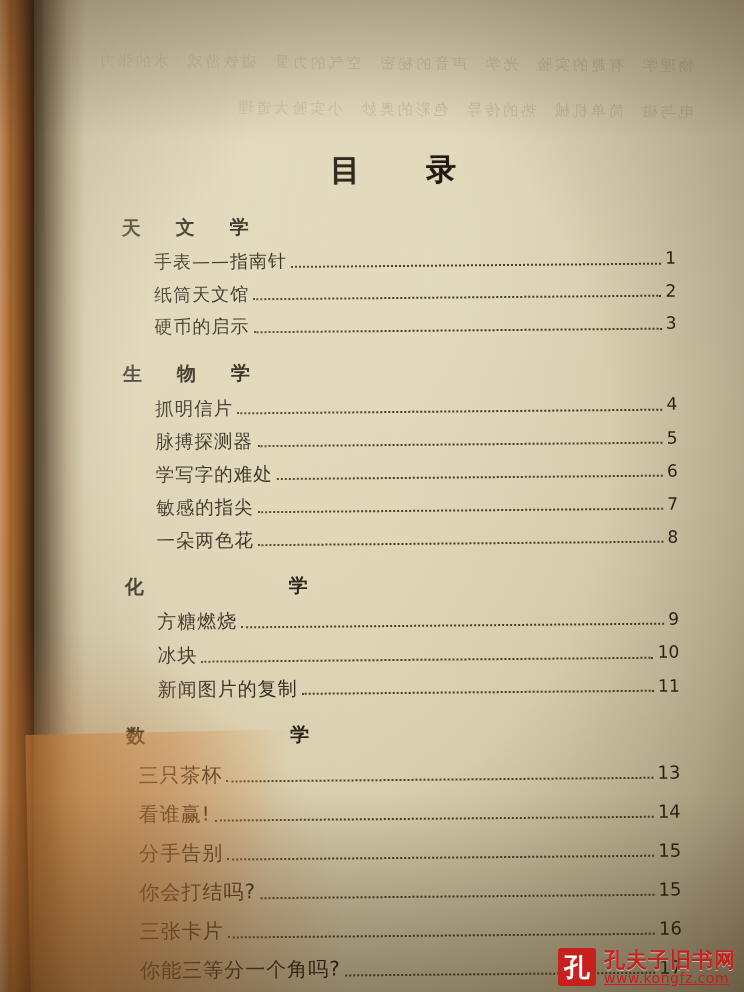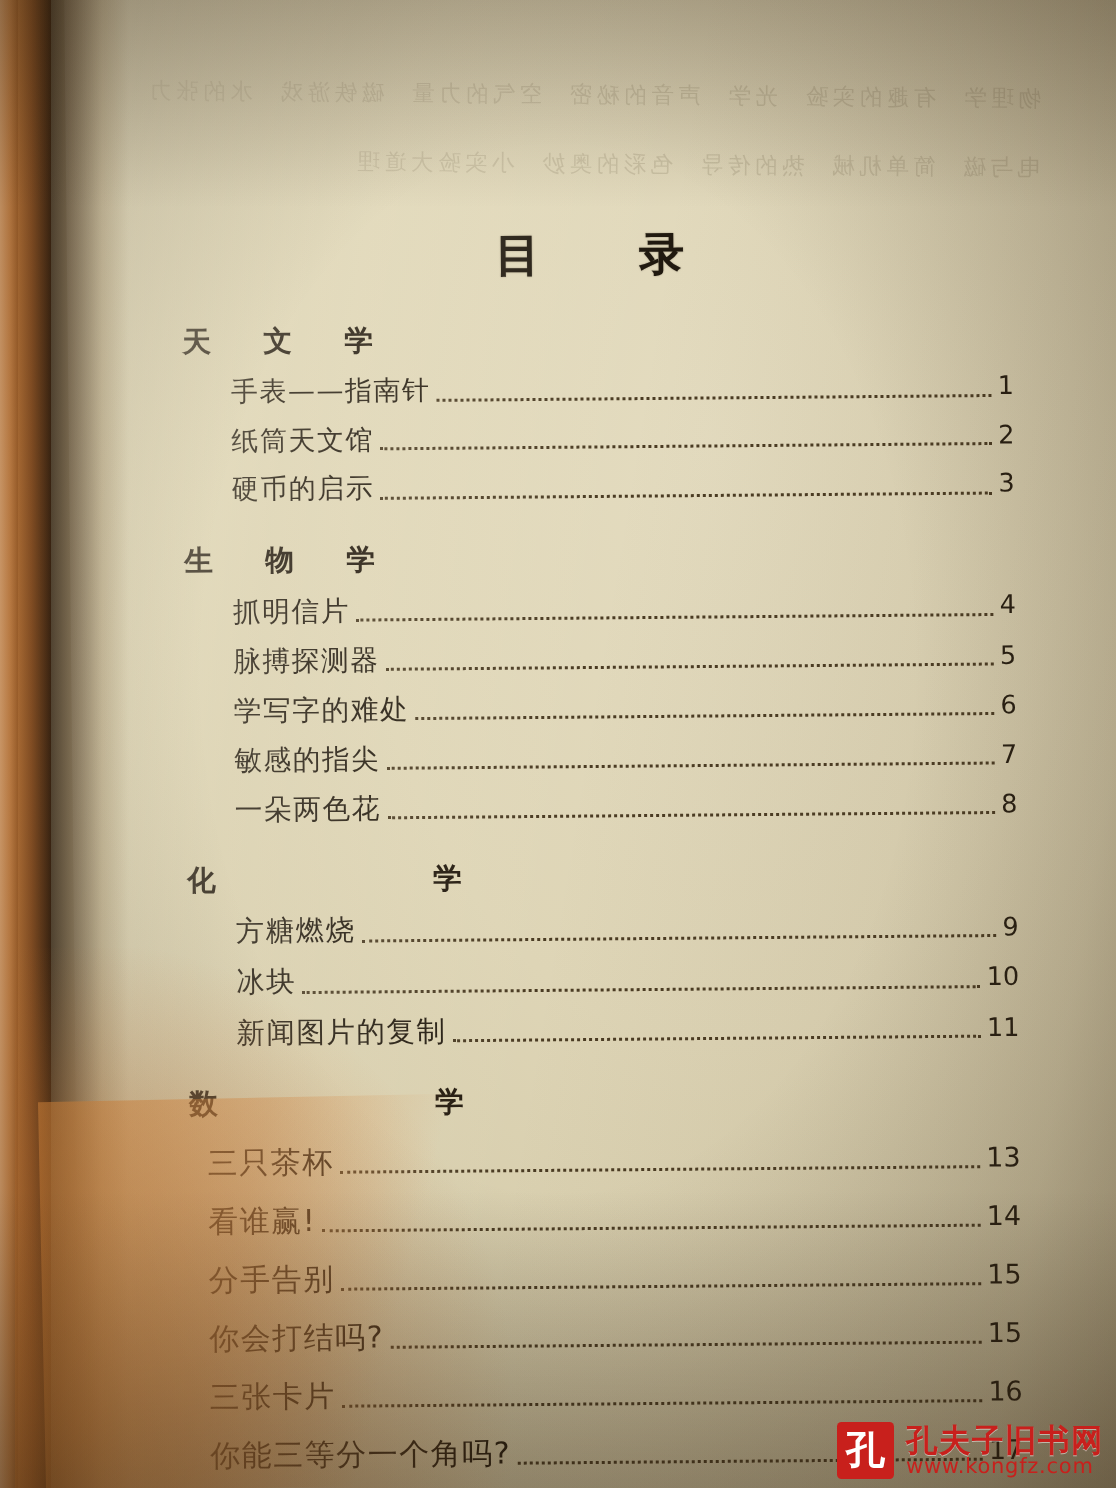--- a/index.html
+++ b/index.html
@@ -197,20 +197,21 @@
     font-size: 21px;
     font-weight: bold;
     letter-spacing: 1px;
     text-shadow: 0 1px 0 rgba(255,255,255,0.5);
   }
   .wm-sub {
     color: #c8201c;
     font-size: 14px;
     letter-spacing: 0.5px;
     font-family: "DejaVu Sans", sans-serif;
+    text-decoration: underline;
   }
 </style>
 </head>
 <body>
 
 <div id="page">
 
   <div class="paper"></div>
   <div class="bleed">物理学  有趣的实验  光学  声音的秘密  空气的力量  磁铁游戏  水的张力  电与磁  简单机械  热的传导  色彩的奥妙  小实验大道理</div>
 

